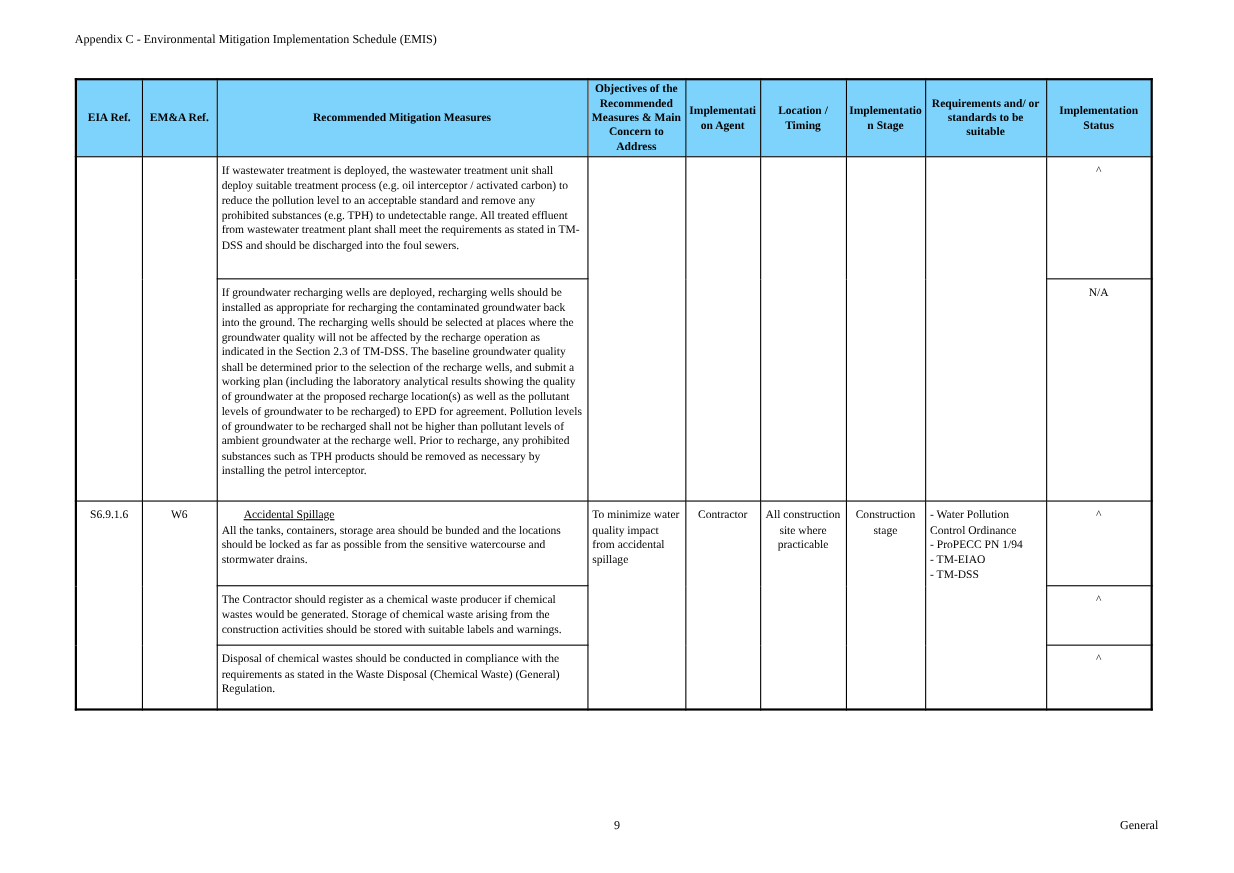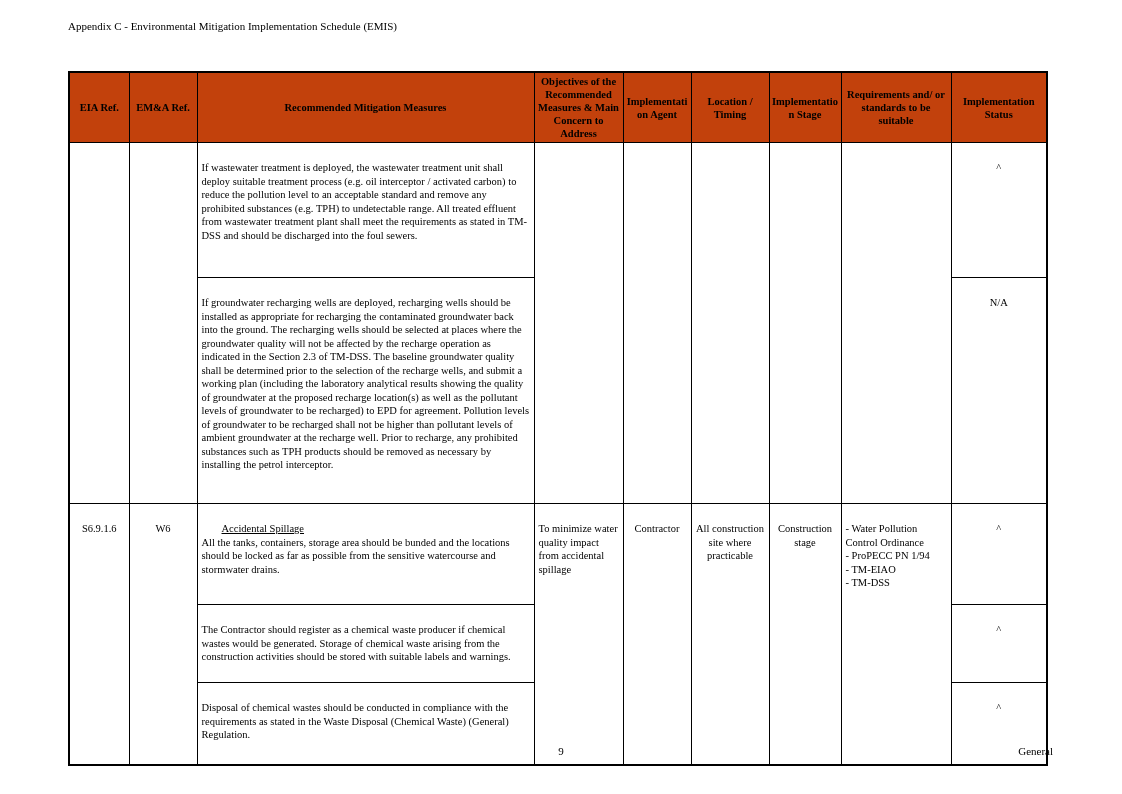--- a/index.html
+++ b/index.html
@@ -6,45 +6,45 @@
   body{
     width:1122px;height:794px;
     background:#ffffff;
     font-family:"Liberation Serif","DejaVu Serif",serif;
     color:#000;
     position:relative;
     overflow:hidden;
   }
   .doc-title{
     position:absolute;
-    left:68px;top:20px;
+    left:68px;top:30px;
     font-size:11px;
   }
   .emis-table-wrap{
     position:absolute;
     left:68px;top:71px;
     width:978px;
   }
   table.emis{
     border-collapse:collapse;
     table-layout:fixed;
     width:978px;
     border:2px solid #000;
   }
   table.emis th, table.emis td{
     border:1px solid #000;
     vertical-align:top;
     font-size:10.5px;
     line-height:13.5px;
-    padding:18px 4px;
+    padding:6px 4px;
     overflow:hidden;
     word-wrap:break-word;
   }
   table.emis thead th{
-    background:#c2410c;
+    background:#7dd3fc;
     font-weight:bold;
     text-align:center;
     vertical-align:middle;
     height:60px;
     line-height:13px;
     padding:2px 2px;
   }
   .al-c{text-align:center;}
   .pre{white-space:pre-line;}
   .underline{text-decoration:underline;margin-left:20px;}

